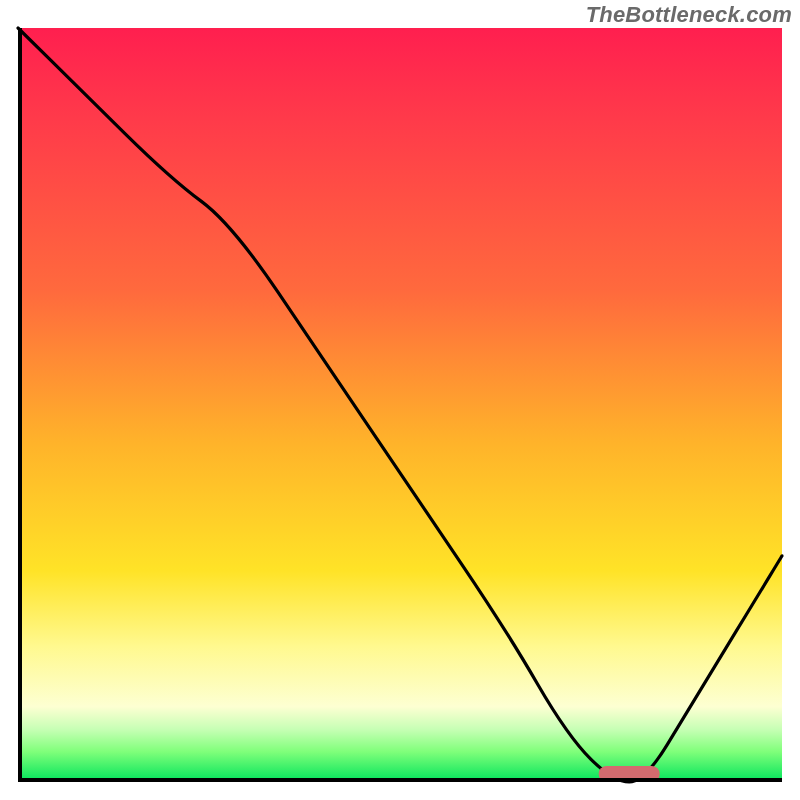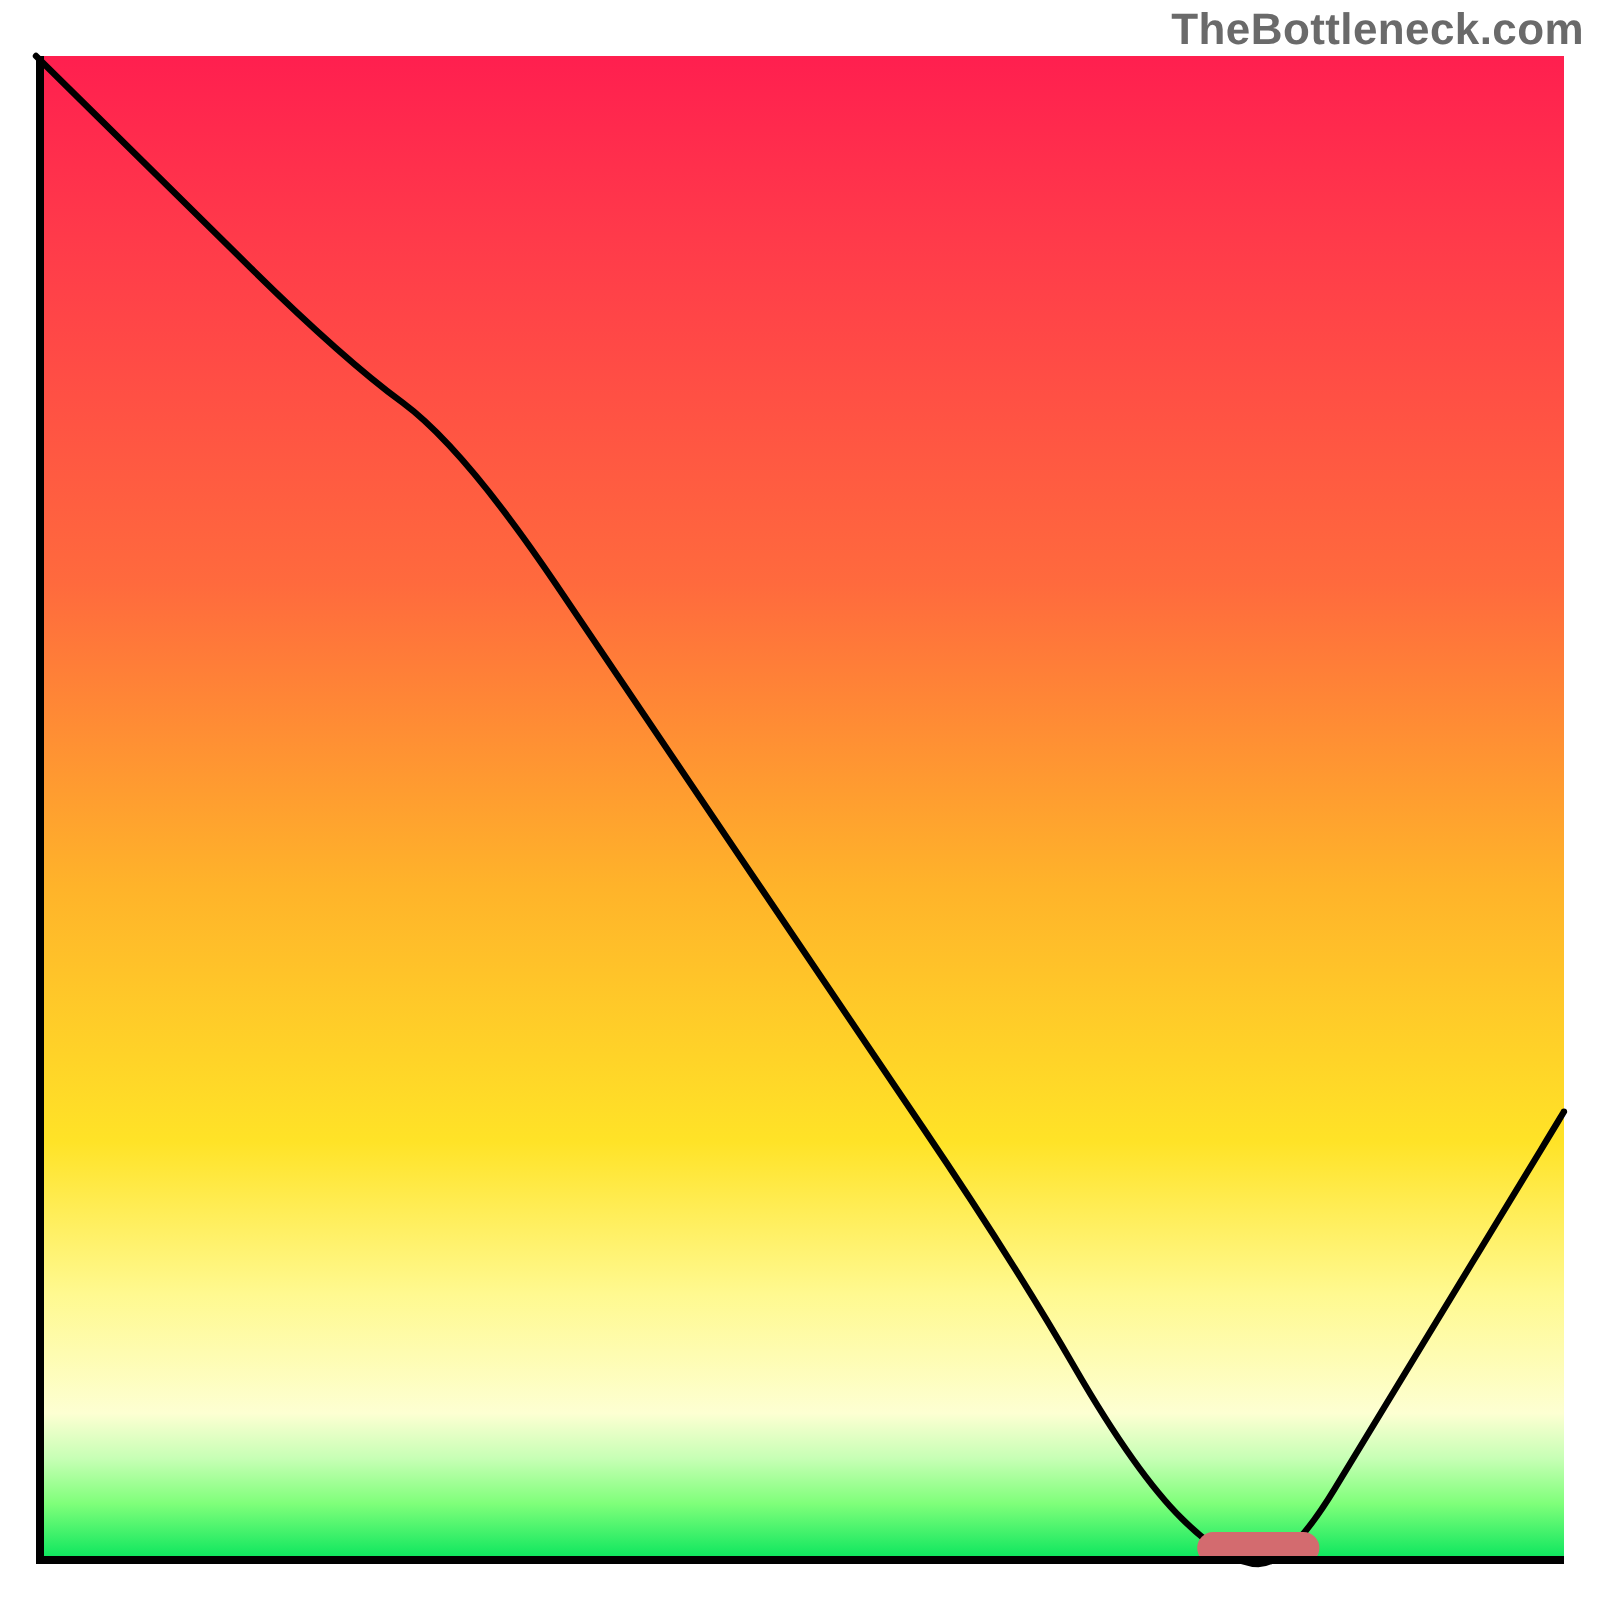--- a/index.html
+++ b/index.html
@@ -8,20 +8,21 @@
     width: 800px;
     height: 800px;
     overflow: hidden;
     background: #fff;
     font-family: Arial, Helvetica, sans-serif;
   }
   .container {
     position: relative;
     width: 800px;
     height: 752px;
+    font-style: italic;
   }
   .watermark {
     position: absolute;
     top: 2px;
     right: 8px;
     font-size: 22px;
     font-weight: 600;
     color: #6a6a6a;
     letter-spacing: 0.2px;
     user-select: none;

